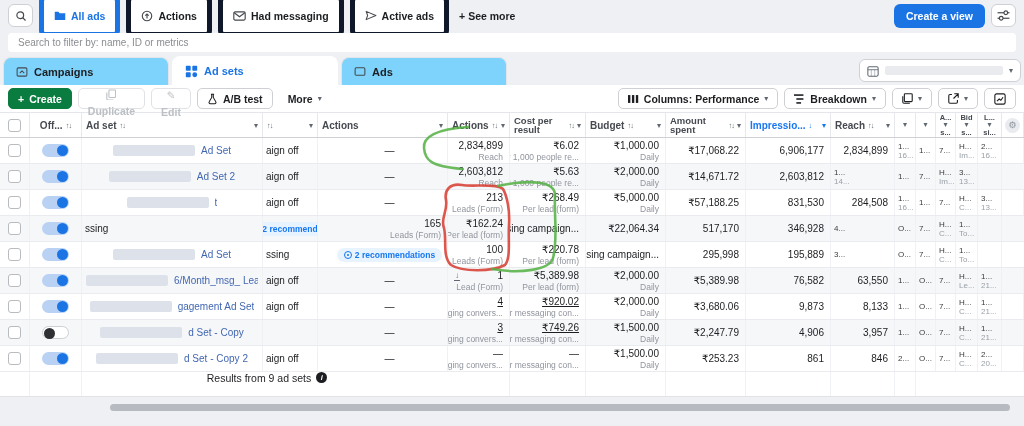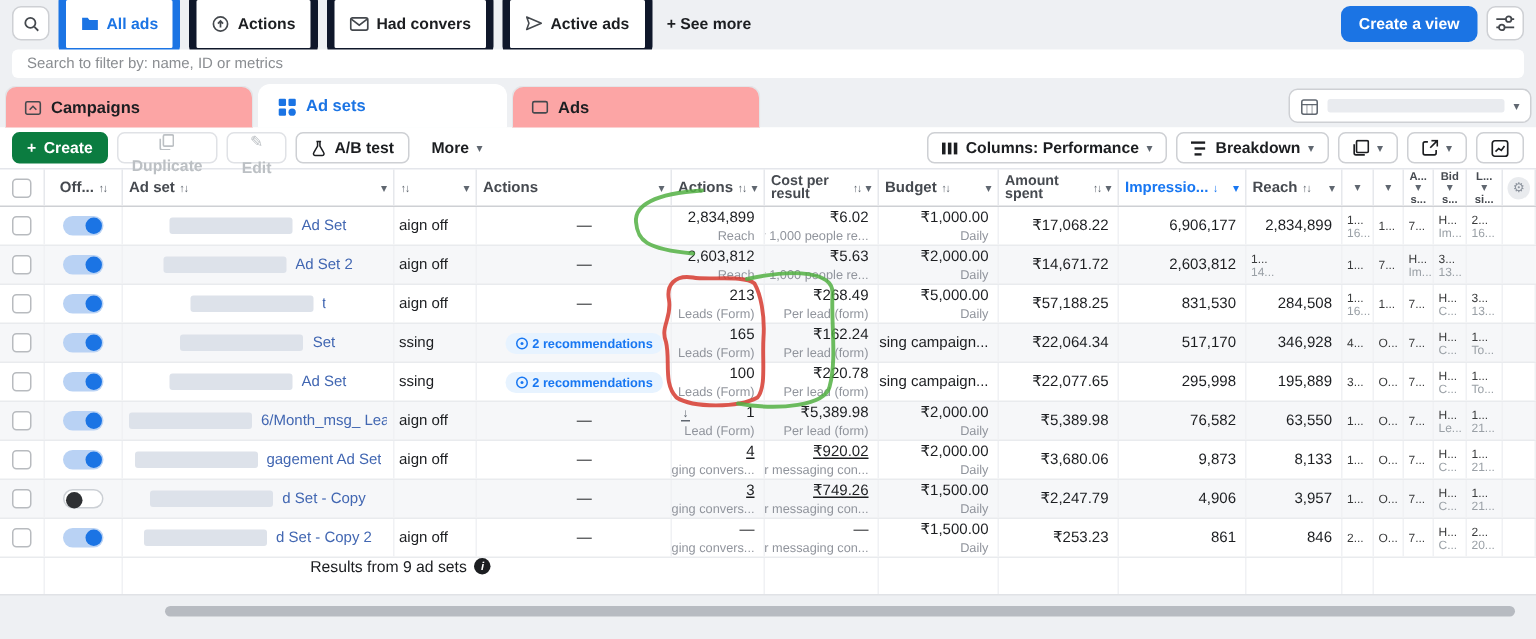--- a/index.html
+++ b/index.html
@@ -21,21 +21,21 @@
 
   
   .search-row { padding:1px 8px 4px; }
   .search-row input { width:100%; height:19px; border:none; border-radius:4px; background:#fff;
                       font-size:10px; color:#65676b; padding:0 10px; font-family:inherit; outline:none; }
   .search-row input::placeholder { color:#8a8d91; }
 
   
   .tabs-row { display:flex; align-items:flex-end; padding-left:3px; height:29px; }
   .tab { display:flex; align-items:center; gap:6px; width:166px; height:28px; padding:0 12px;
-         background:#fca5a5; border:1px solid #e3e5e8; border-bottom:none; border-radius:8px 8px 0 0;
+         background:#7dd3fc; border:1px solid #e3e5e8; border-bottom:none; border-radius:8px 8px 0 0;
          font-size:11px; font-weight:bold; color:#1c1e21; margin-right:3px; }
   .tab.active { background:#fff; color:#1b74e4; height:29px; border-color:#fff;margin-top:20px; }
   .date-dd { margin-left:auto; margin-right:3px; display:flex; align-items:center; gap:6px; width:162px; height:23px;
              background:#fff; border:1px solid #ced0d4; border-radius:6px; padding:0 7px; margin-bottom:3px; }
   .date-blur { flex:1; height:9px; background:#e9ebef; border-radius:2px; }
   .caret { font-size:8px; color:#606770; }
 
   
   .main { background:#fff; }
   .toolbar { display:flex; align-items:center; gap:6px; padding:3px 8px; height:27px; background:#fff; }
@@ -133,21 +133,21 @@
         </span>
       <span>Actions</span>
     </span>
     <span class="chip">
       <span>
           <svg class="ic" width="13" height="10" viewBox="0 0 16 12">
             <rect x="1" y="1" width="14" height="10" rx="1.5" fill="none" stroke="#44484d" stroke-width="1.4"></rect>
             <path d="M1.5 2 8 7l6.5-5" fill="none" stroke="#44484d" stroke-width="1.4"></path>
           </svg>
         </span>
-      <span>Had convers</span>
+      <span>Had messaging</span>
     </span>
     <span class="chip">
       <span>
           <svg class="ic" width="12" height="11" viewBox="0 0 16 14">
             <path d="M1.5 1.5 14.5 7 1.5 12.5l2-5.5z" fill="none" stroke="#44484d" stroke-width="1.4" stroke-linejoin="round"></path>
           </svg>
         </span>
       <span>Active ads</span>
     </span>
     <span class="see-more">+ See more</span>
@@ -556,24 +556,20 @@
 
   <div class="row alt">
     <div class="c">
               <span class="cb"></span>
             </div>
     <div class="c">
               <span class="toggle">
                 <span class="knob"></span>
               </span>
             </div>
-    <div class="c namec">
-              <span class="blur"></span>
-              <a class="name" href="#">Set</a>
-            </div>
     <div class="c dlv">ssing</div>
     <div class="c act">
 
       <span class="pill">
                 <span class="pill-ic"></span>
                 <span>2 recommendations</span>
               </span>
     </div>
     <div class="c num val-results">
 
@@ -645,23 +641,20 @@
       <span class="sub">Leads (Form)</span>
     </div>
     <div class="c num val-cpr">
       <span class="nm">₹220.78</span>
       <span class="sub">Per lead (form)</span>
     </div>
     <div class="c num">
       <span class="nm">Using campaign...</span>
       <span class="sub"></span>
     </div>
-    <div class="c num">
-              <span class="nm">₹22,077.65</span>
-            </div>
     <div class="c num">
               <span class="nm">295,998</span>
             </div>
     <div class="c num">
               <span class="nm">195,889</span>
             </div>
     <div class="c tinyc">
               <span class="t">3...</span>
               <span class="ts"></span>
             </div>

